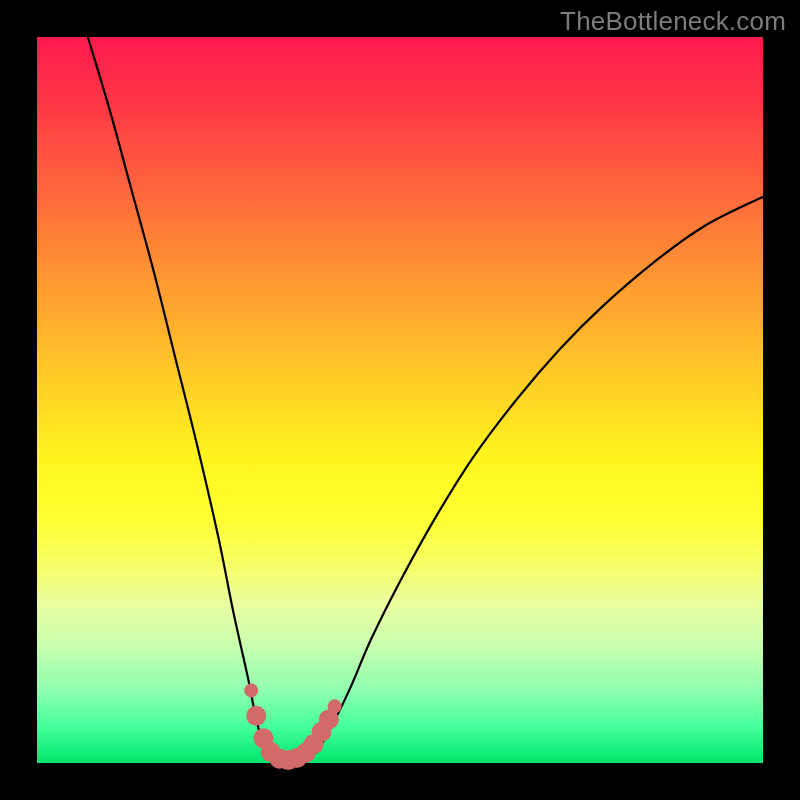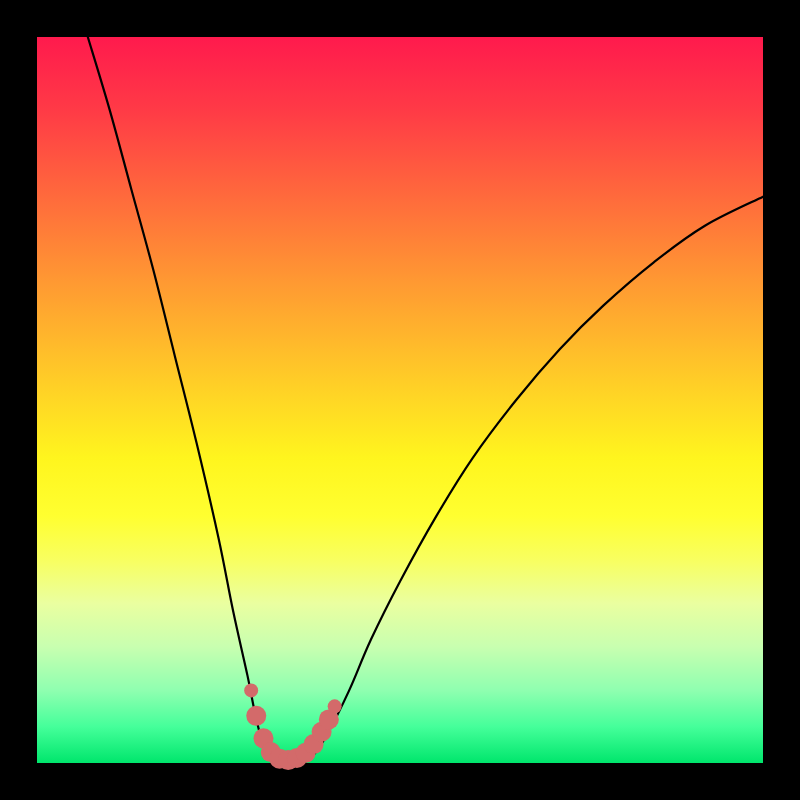--- a/index.html
+++ b/index.html
@@ -55,20 +55,21 @@
     position: absolute;
     left: 0; top: 0;
     width: 726px; height: 726px;
     overflow: visible;
   }
 </style>
 </head>
 <body>
 
 <div class="frame">
+  <div class="watermark">TheBottleneck.com</div>
   <div class="plot">
     <svg class="curve" viewBox="0 0 726 726">
       <path id="curve-path" fill="none" stroke="#000000" stroke-width="2.2" stroke-linecap="round" d="M 50.82000000000001 0 C 54.74040000000001 13.068000000000003, 64.7592 45.15720000000004, 72.60000000000001 72.60000000000002 C 80.44080000000001 100.0428, 86.53920000000001 123.71039999999994, 94.38000000000001 152.45999999999992 C 102.22080000000001 181.2095999999999, 108.3192 202.26359999999994, 116.16 232.31999999999994 C 124.0008 262.37639999999993, 130.0992 288.07679999999993, 137.94 319.43999999999994 C 145.7808 350.80319999999995, 151.8792 373.89, 159.72 406.56 C 167.5608 439.23, 174.966 470.8836, 181.5 500.94 C 188.034 530.9964, 190.7928 548.7108, 196.02 573.54 C 201.24720000000002 598.3692, 206.6196 620.5848, 210.54 638.88 C 214.4604 657.1752, 215.1864 663.4187999999999, 217.79999999999998 675.18 C 220.41359999999997 686.9412, 222.4464 696.3792, 225.06 704.22 C 227.6736 712.0608000000001, 229.053 714.8196, 232.32 718.74 C 235.587 722.6604, 239.2896 724.6932, 243.21 726 C 247.1304 727.3068, 250.1796 726, 254.1 726 C 258.0204 726, 261.06960000000004 727.3068, 264.99 726 C 268.9104 724.6932, 271.3062 723.9672, 275.88 718.74 C 280.4538 713.5128, 283.86600000000004 708.7212000000001, 290.40000000000003 696.96 C 296.934 685.1988, 304.3392 670.3884, 312.18 653.4 C 320.0208 636.4115999999999, 324.8124 622.1819999999999, 333.96000000000004 602.5799999999999 C 343.10760000000005 582.978, 351.2388 566.7156, 363 544.5 C 374.7612 522.2844, 386.232 501.37559999999996, 399.3 479.15999999999997 C 412.368 456.9444, 421.2252 441.98879999999997, 435.59999999999997 421.08 C 449.97479999999996 400.1712, 463.4784 382.602, 479.16 363 C 494.8416 343.398, 507.0384 329.1684000000001, 522.72 312.18000000000006 C 538.4016 295.19160000000005, 549.2916 284.3016, 566.28 268.62 C 583.2683999999999 252.9384, 598.8048 239.43480000000005, 617.1 225.06000000000006 C 635.3952 210.68520000000007, 648.3180000000001 200.5212, 667.9200000000001 188.76 C 687.522 176.9988, 715.5456 164.9472, 726 159.72000000000003"></path>
       <g id="markers">
           <circle cx="214.17" cy="653.4" r="7" fill="#d36a6a"></circle>
           <circle cx="219.25199999999998" cy="678.81" r="10" fill="#d36a6a"></circle>
           <circle cx="226.512" cy="701.316" r="10" fill="#d36a6a"></circle>
           <circle cx="233.77200000000002" cy="715.11" r="10" fill="#d36a6a"></circle>
           <circle cx="242.48399999999998" cy="721.644" r="10" fill="#d36a6a"></circle>
           <circle cx="251.19600000000003" cy="723.096" r="10" fill="#d36a6a"></circle>

